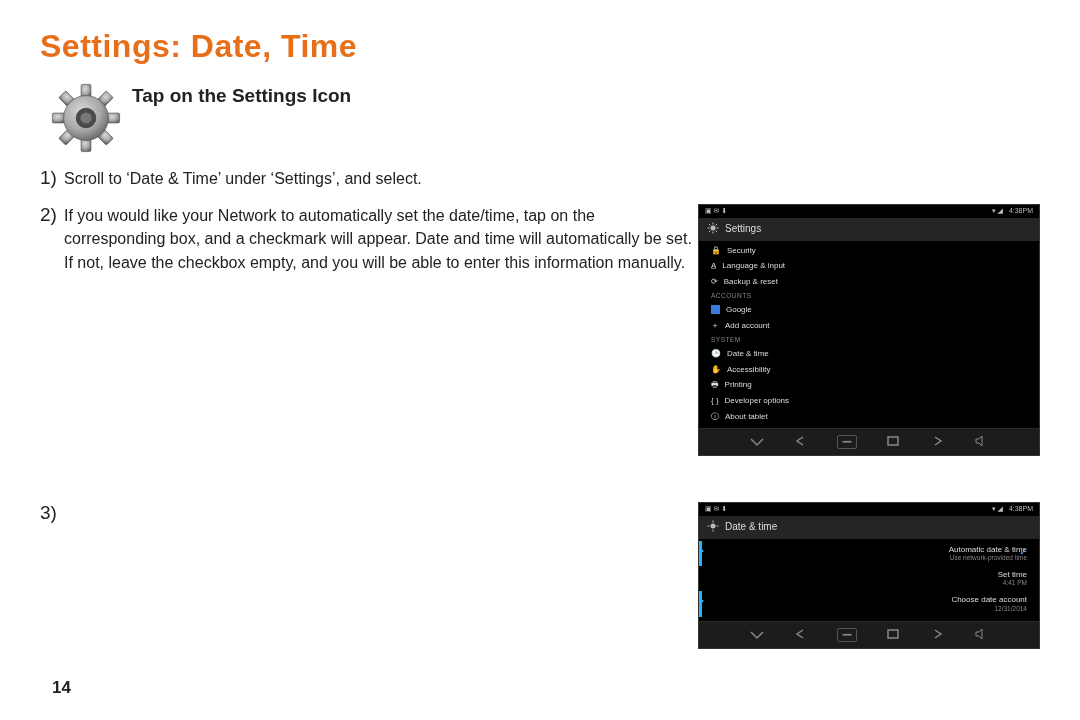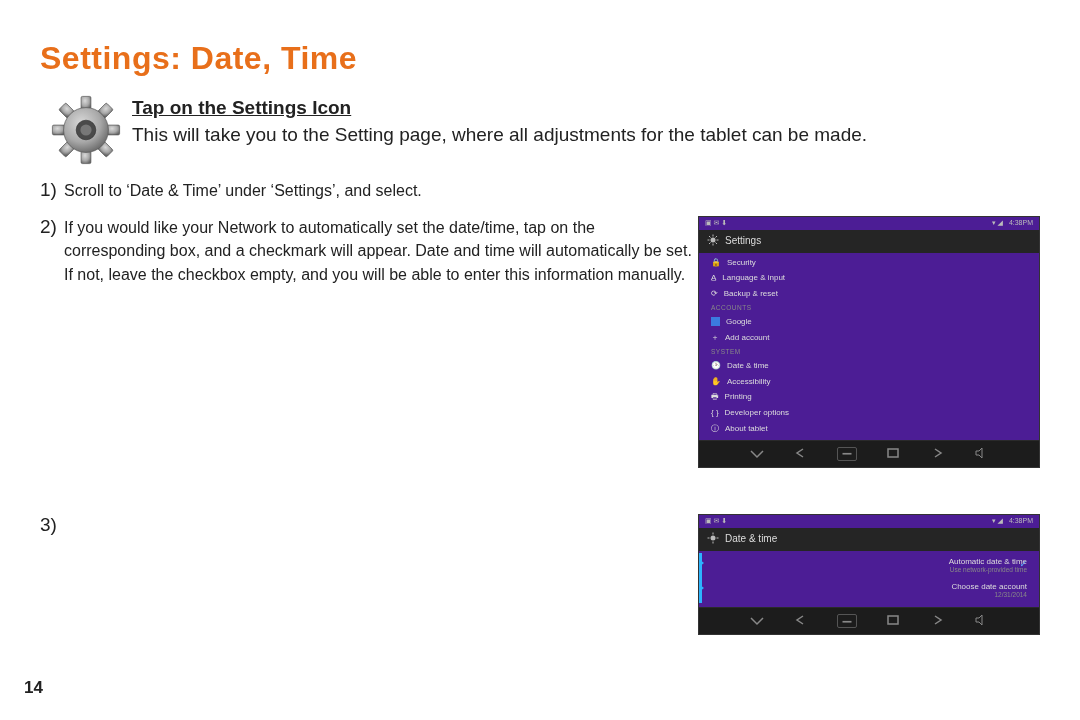--- a/index.html
+++ b/index.html
@@ -6,21 +6,21 @@
     margin: 0;
     padding: 0;
     background: #fff;
     font-family: "Helvetica Neue", Arial, sans-serif;
     color: #222;
     width: 1080px;
     height: 720px;
     overflow: hidden;
   }
   .page {
-    padding: 40px 40px 10px 40px;
+    padding: 28px 40px 10px 40px;
     position: relative;
     height: 100%;
     box-sizing: border-box;
   }
   h1.title {
     color: #e86f1a;
     font-size: 32px;
     font-weight: 700;
     margin: 0 0 18px 0;
     letter-spacing: 0.5px;
@@ -28,21 +28,21 @@
   .intro-row {
     display: flex;
     align-items: flex-start;
     margin-bottom: 14px;
   }
   .intro-text {
     font-size: 19px;
     line-height: 1.4;
     color: #222;
   }
-  .intro-text b { font-weight: 700; text-decoration: underline; }
+  .intro-text b { font-weight: 700; }
   
   .gear-wrap {
     width: 92px;
     flex: 0 0 92px;
     display:flex;
     justify-content:center;
   }
   .gear {
     width: 70px;
     height: 70px;
@@ -70,21 +70,21 @@
   .step1 { margin-bottom: 14px; }
   .right-col {
     margin-left: auto;
     flex: 0 0 340px;
     display:flex;
     align-items:flex-start;
   }
   
   .device {
     width: 340px;
-    background:#4c1d95;
+    background:#000000;
     border: 1px solid #333;
     font-size: 8px;
     color:#ccc;
     line-height:1.2;
   }
   .d-status {
     display:flex; justify-content:space-between;
     padding:2px 6px;
     font-size:7px;
     color:#bbb;
@@ -143,21 +143,21 @@
     border-left:5px solid #2db4ff;
   }
   .d-row2 .t1{ font-size:8px; color:#ddd; }
   .d-row2 .t2{ font-size:6.5px; color:#888; }
   .d-row2 .chk{
     position:absolute; right:12px; top:6px;
     color:#5bb0ff; font-size:9px;
   }
   .pagenum {
     position:absolute;
-    left:24px;
+    left:52px;
     bottom:22px;
     font-size:17px;
     font-weight:700;
     color:#222;
   }
   
   .mini-gear svg { width:12px; height:12px; }
 </style>
 </head>
 <body>
@@ -193,21 +193,20 @@
               <circle r="32"></circle>
             </g>
           </g>
           <circle cx="50" cy="50" r="14" fill="#4a4a4a" stroke="#333"></circle>
           <circle cx="50" cy="50" r="8" fill="#777"></circle>
         </svg>
       </div>
     </div>
     <div class="intro-text">
       <b>Tap on the Settings Icon</b><br>
-      <span>This will take you to the Setting page, where all adjustments for the tablet can be made.</span>
     </div>
   </div>
 
   <div class="step-row step1">
     <div class="step-num">1)</div>
     <div class="step-text">Scroll to ‘Date &amp; Time’ under ‘Settings’, and select.</div>
   </div>
 
   <div class="step-row">
     <div class="step-num">2)</div>
@@ -343,20 +342,24 @@
               </svg>
           </span>
           <span>Date &amp; time</span>
         </div>
         <div class="d-list">
           <div class="d-row2 mark">
             <div class="t1">Automatic date &amp; time</div>
             <div class="t2">Use network-provided time</div>
             <div class="chk">✓</div>
           </div>
+          <div class="d-row2">
+            <div class="t1">Set time</div>
+            <div class="t2">4:41 PM</div>
+          </div>
           <div class="d-row2 mark">
             <div class="t1">Choose date account</div>
             <div class="t2">12/31/2014</div>
           </div>
         </div>
         <div class="d-navbar">
           <span class="navbtn">
               <svg viewBox="0 0 16 12">
                 <polyline points="2,4 8,10 14,4" stroke-width="1.5"></polyline>
               </svg>

